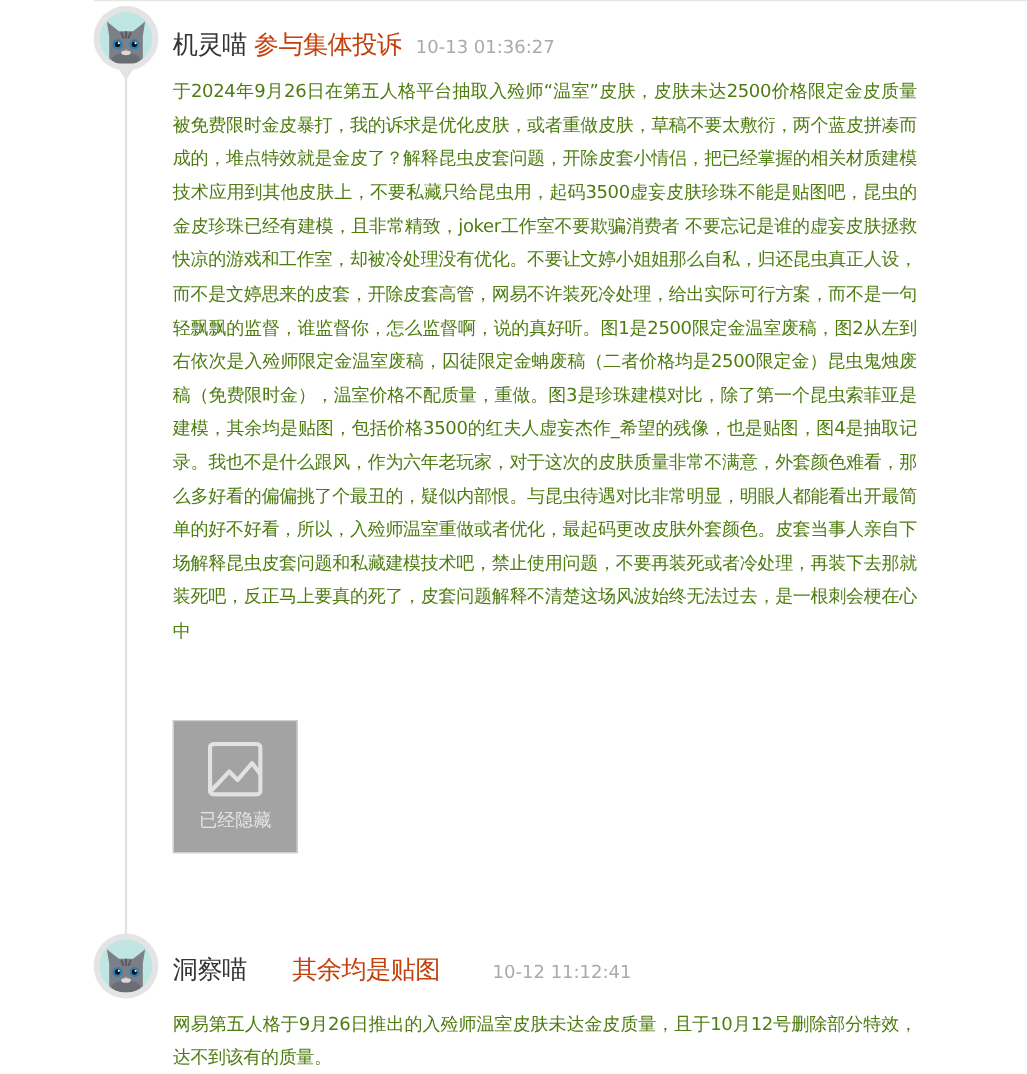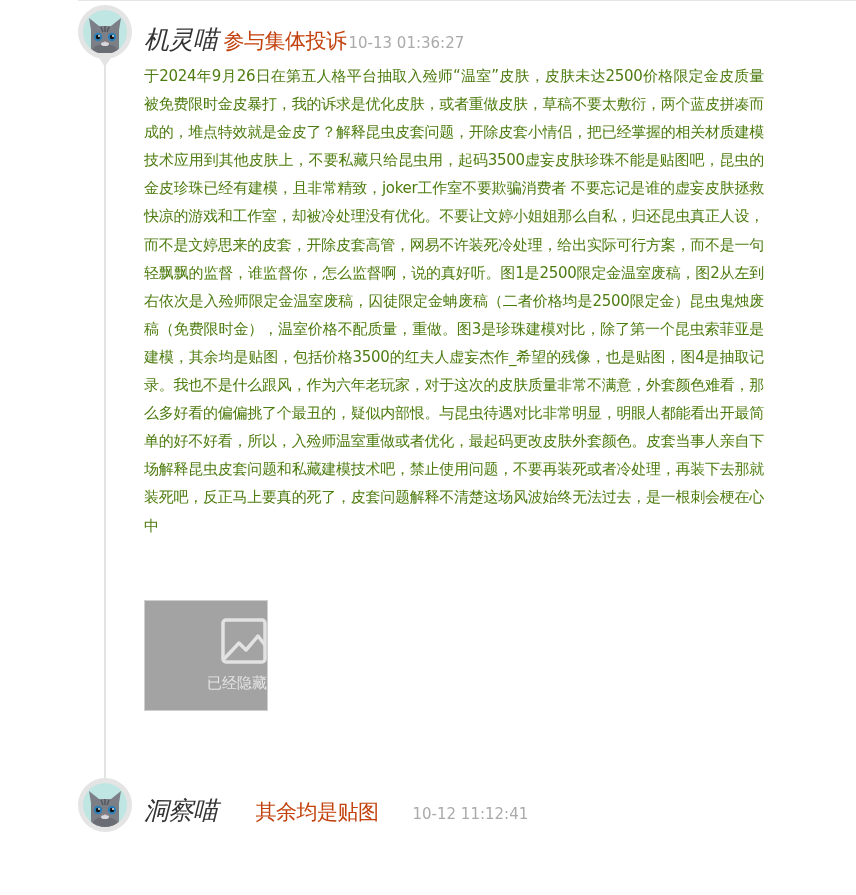--- a/index.html
+++ b/index.html
@@ -6,25 +6,25 @@
   html, body { width: 856px; height: 895px; background: #ffffff; overflow: hidden; }
   body { font-family: "DejaVu Sans", "Liberation Sans", sans-serif; position: relative; }
   .top-rule { position: absolute; left: 78px; right: 0; top: 0; height: 1px; background: #e6e6e6; }
   .timeline { position: absolute; left: 104px; top: 60px; width: 2px; height: 720px; background: #e3e3e3; }
   .entry { position: absolute; left: 78px; width: 778px; }
   .avatar-wrap { position: absolute; left: 0; top: 0; width: 56px; height: 56px; }
   .avatar { width: 54px; height: 54px; border-radius: 50%; background: #e4e4e4; display: flex; align-items: center; justify-content: center; }
   .avatar-inner { width: 44px; height: 44px; border-radius: 50%; background: #bfe6e2; overflow: hidden; display: flex; align-items: flex-end; justify-content: center; }
   .pin { position: absolute; left: 18px; top: 48px; width: 0; height: 0; border-left: 9px solid transparent; border-right: 9px solid transparent; border-top: 14px solid #e4e4e4; }
   .head { position: absolute; left: 66px; top: 18px; display: flex; align-items: baseline; white-space: nowrap; }
-  .name { font-size: 25px; color: #333333; letter-spacing: -0.5px; font-style: italic; }
+  .name { font-size: 21px; color: #333333; letter-spacing: -0.5px; }
   .tag { font-size: 21px; color: #c2410c; margin-left: 6px; letter-spacing: -0.5px; }
-  .time { font-size: 15px; color: #aaaaaa; margin-left: 2px; }
+  .time { font-size: 15px; color: #aaaaaa; margin-left: 12px; }
   .body { position: absolute; left: 66px; width: 620px; font-size: 15px; line-height: 28.1px; color: #4d7c0f; word-break: break-all; text-align: justify; letter-spacing: -0.3px; }
-  .hidden-img { position: absolute; left: 66px; width: 124px; height: 111px; background: #a3a3a3; border: 1px solid #cfcfcf; display: flex; flex-direction: column; align-items: flex-end; cursor: pointer; }
+  .hidden-img { position: absolute; left: 66px; width: 104px; height: 111px; background: #a3a3a3; border: 1px solid #cfcfcf; display: flex; flex-direction: column; align-items: center; cursor: pointer; }
   .hidden-img svg { margin-top: 17px; }
   .hidden-label { margin-top: 10px; font-size: 15px; color: #e4e4e4; }
 </style>
 </head>
 <body>
 
 <div class="top-rule"></div>
 <div class="timeline"></div>
 
 <div class="entry" style="top:5px; height:720px;">
@@ -81,13 +81,14 @@
           <ellipse cx="20" cy="28" rx="4" ry="2" fill="#d8d8dc"></ellipse>
         </svg>
       </div>
     </div>
   </div>
   <div class="head" style="top:16px;gap:32px;">
     <span class="name">洞察喵</span>
     <span class="tag">其余均是贴图</span>
     <span class="time">10-12 11:12:41</span>
   </div>
+  <div class="body" style="top:61px;">网易第五人格于9月26日推出的入殓师温室皮肤未达金皮质量，且于10月12号删除部分特效，达不到该有的质量。</div>
 </div>
 
 </body></html>

